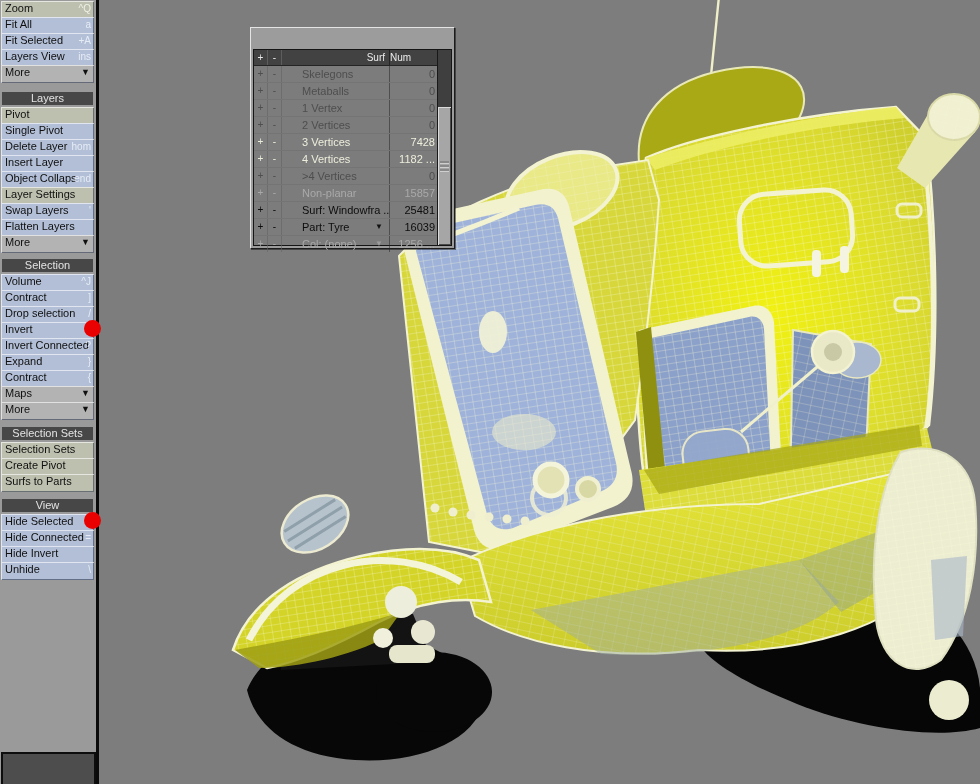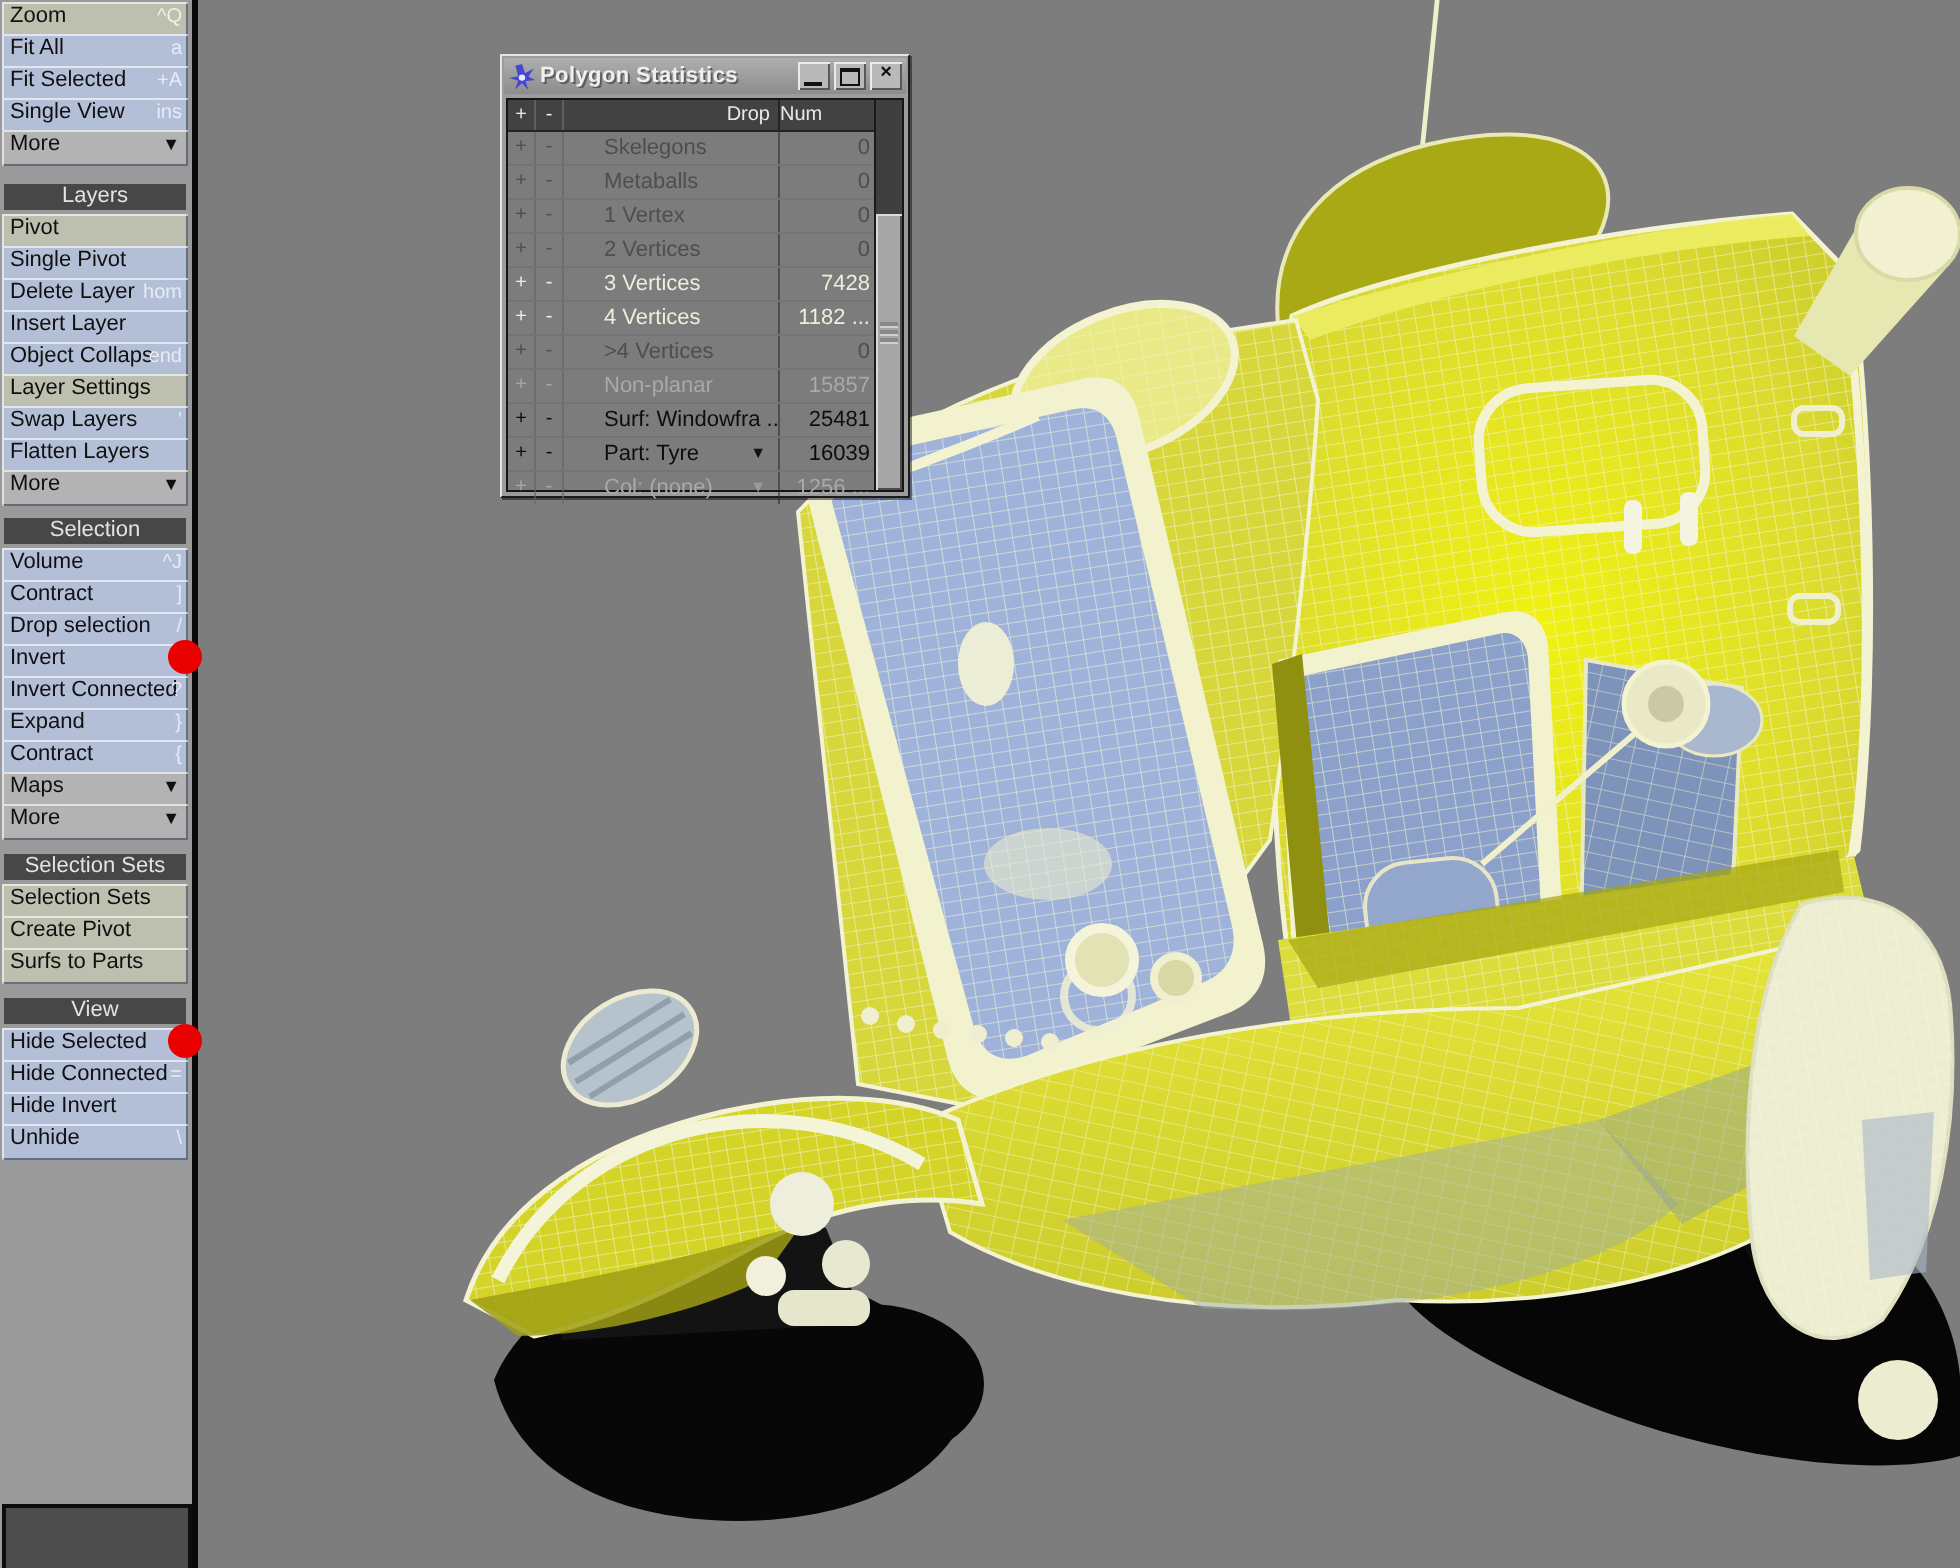--- a/index.html
+++ b/index.html
@@ -182,40 +182,26 @@
     <circle cx="336" cy="508" r="4.5" fill="#efefd0"></circle>
       <circle cx="354" cy="512" r="4.5" fill="#efefd0"></circle>
     <circle cx="372" cy="515" r="4.5" fill="#efefd0"></circle>
       <circle cx="390" cy="517" r="4.5" fill="#efefd0"></circle>
     <circle cx="408" cy="519" r="4.5" fill="#efefd0"></circle>
       <circle cx="426" cy="521" r="4.5" fill="#efefd0"></circle>
   </svg>
 
   
   <div class="win">
-    <div class="titlebar">
-      <svg class="wicon" viewBox="0 0 13 13">
-        <path d="M6.5 0L8 4.6l4.4-2.4-2.7 4L13 8l-4.7.6L9.7 13 6.5 9.6 3 12.8l1.6-4.4L0 7l4.6-.9L3.2.9z" fill="#4646d2"></path>
-        <circle cx="6.5" cy="6.8" r="1.6" fill="#e8e8ff"></circle>
-      </svg>
-      <span class="wtitle">Polygon Statistics</span>
-      <span class="wbtn">
-          <span class="min"></span>
-        </span>
-      <span class="wbtn">
-          <span class="maxbox"></span>
-        </span>
-      <span class="wbtn">×</span>
-    </div>
     <div class="tablewrap">
       <div class="tbl">
         <div class="thead">
           <span class="tc-p">+</span>
           <span class="tc-m">-</span>
-          <span class="tc-name">Drop</span>
+          <span class="tc-name">Surf</span>
           <span class="tc-num">Num</span>
         </div>
         <div class="rows">
           <div class="trow c-dim">
             <span class="rp">+</span>
               <span class="rm">-</span>
             <span class="rname">Skelegons</span>
             <span class="rnum">0</span>
           </div>
           <div class="trow c-dim">
@@ -301,21 +287,21 @@
     </div>
   <div class="btn b-blue" style="top:17px">
       <span class="bl">Fit All</span>
       <span class="bs">a</span>
     </div>
   <div class="btn b-blue" style="top:33px">
       <span class="bl">Fit Selected</span>
       <span class="bs">+A</span>
     </div>
   <div class="btn b-blue" style="top:49px">
-      <span class="bl">Single View</span>
+      <span class="bl">Layers View</span>
       <span class="bs">ins</span>
     </div>
   <div class="btn b-drop" style="top:65px">
       <span class="bl">More</span>
       <span class="arr">▼</span>
     </div>
 
   <div class="hdr" style="top:92px">Layers</div>
   <div class="btn b-sage" style="top:107px">
       <span class="bl">Pivot</span>

